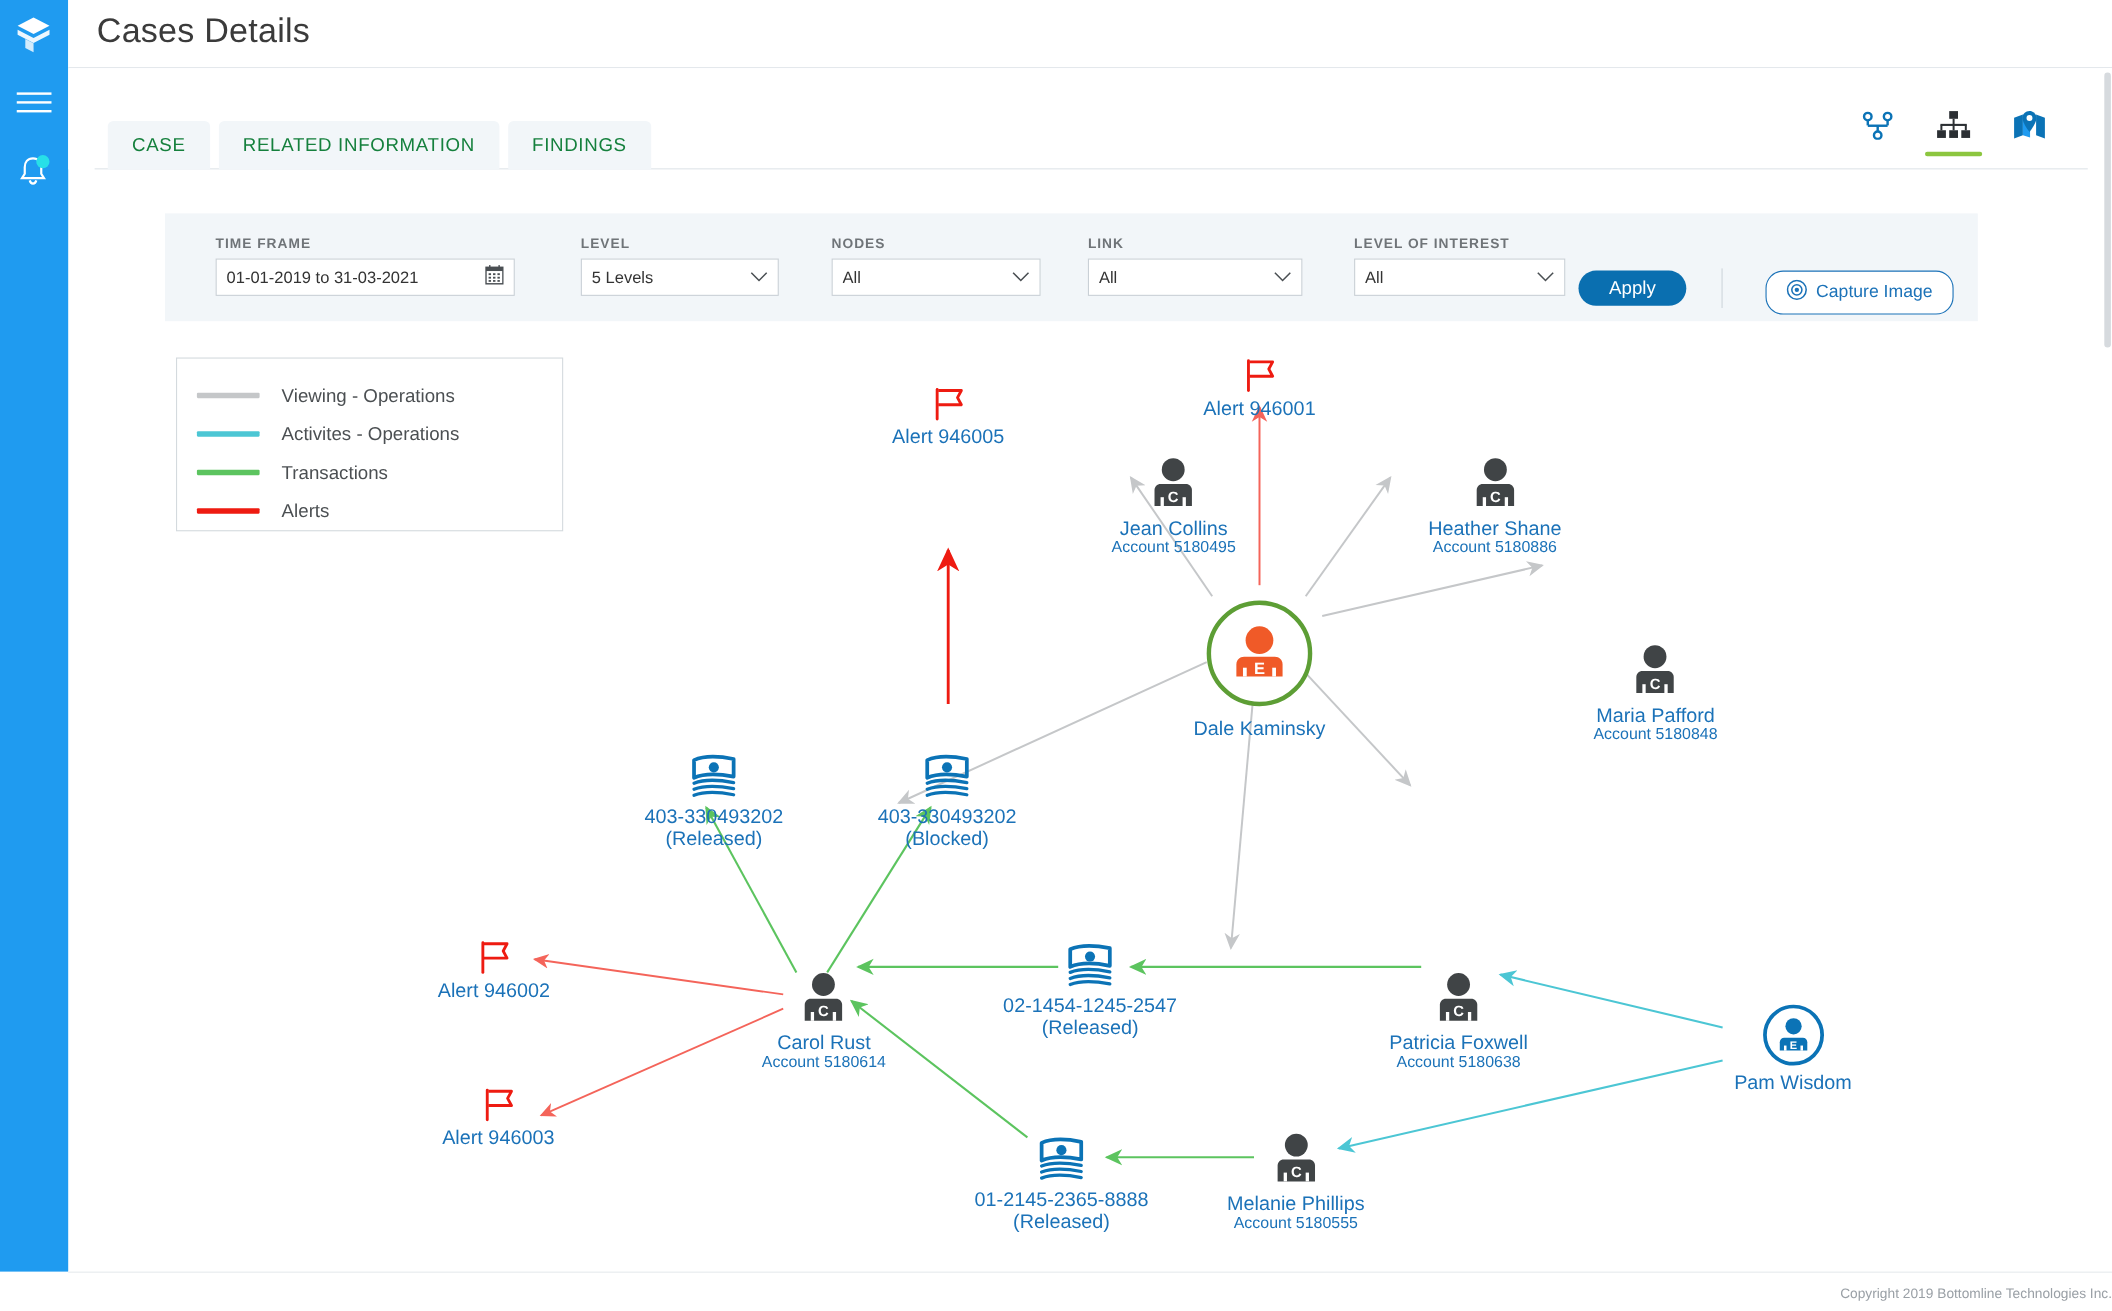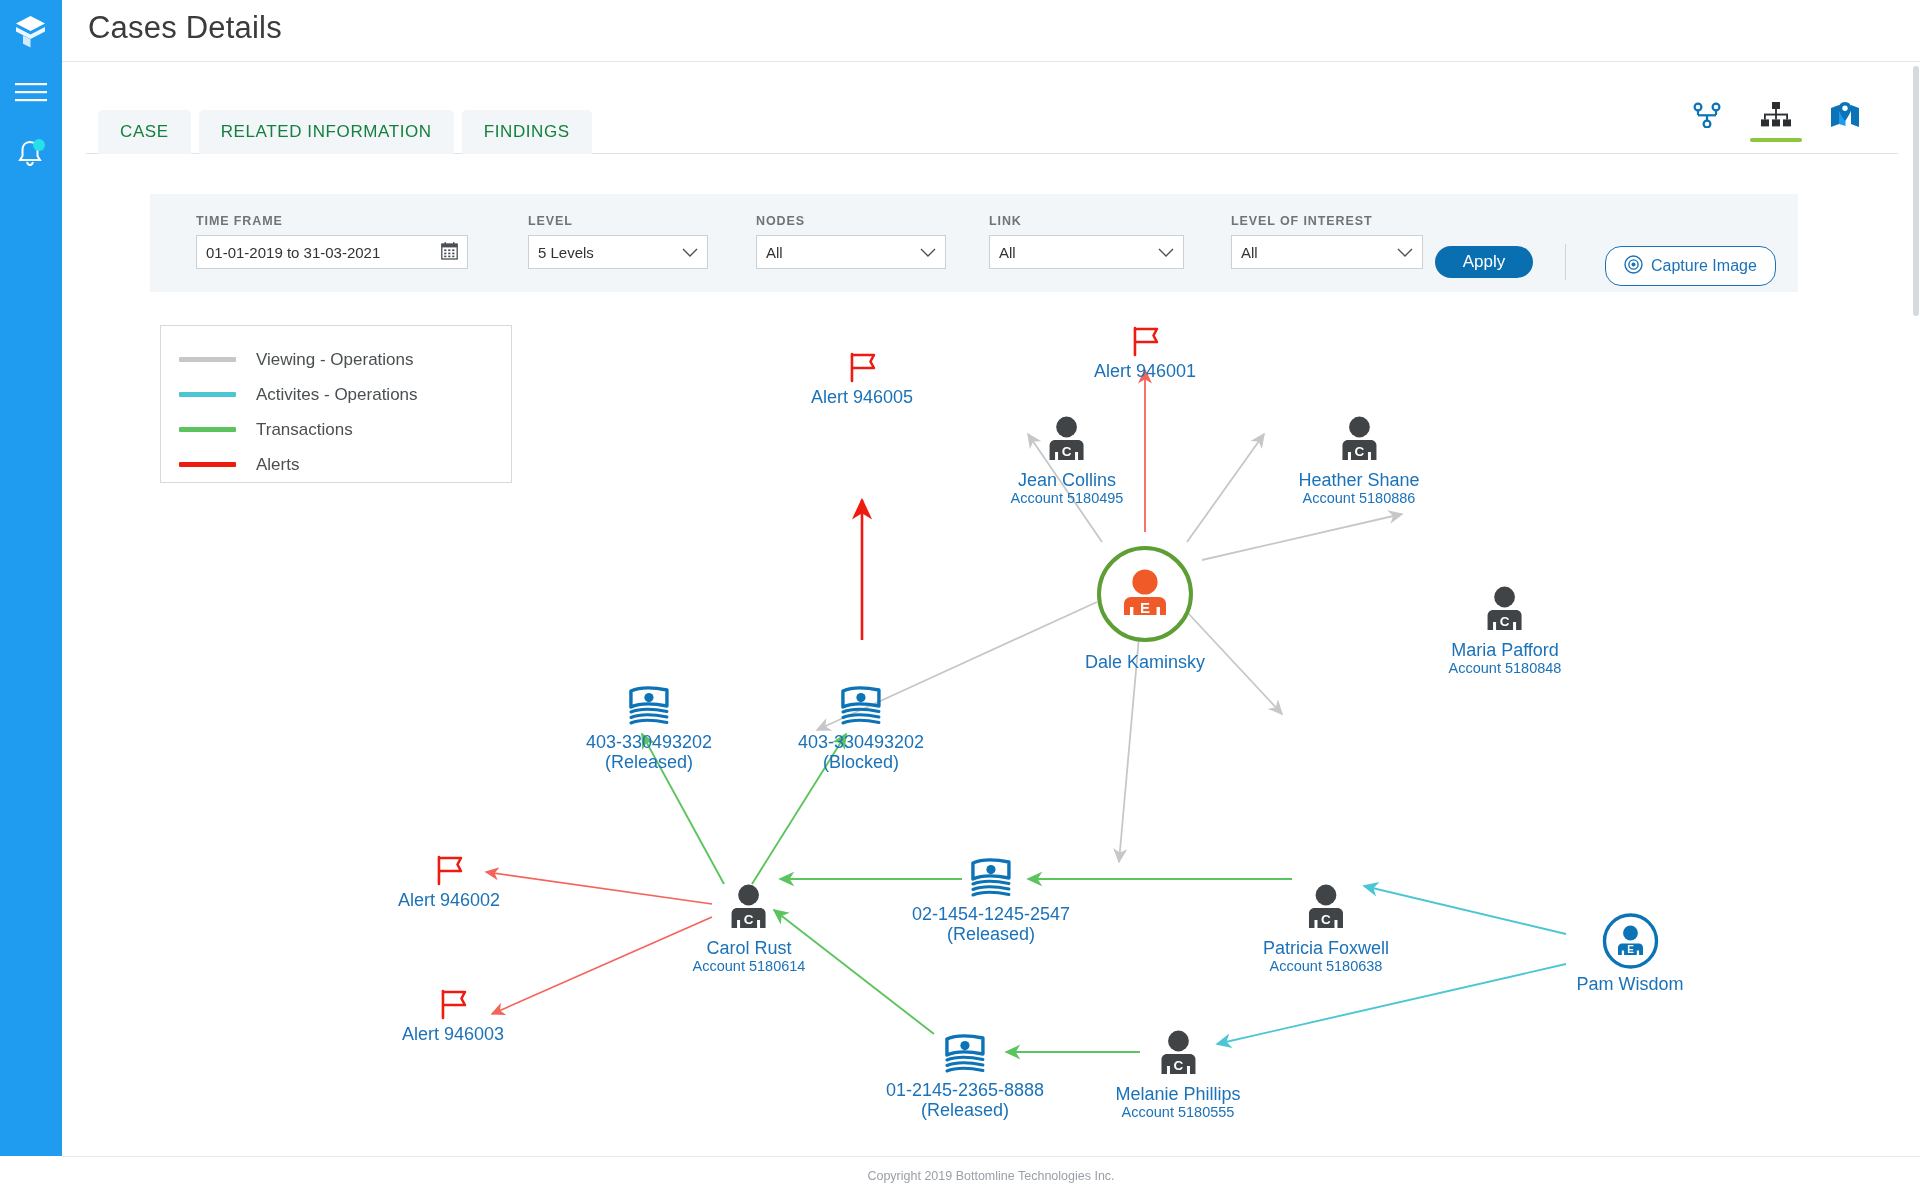--- a/index.html
+++ b/index.html
@@ -145,21 +145,21 @@
 
   
   #footer {
     position: absolute; left: 62px; top: 1156px;
     width: 1858px; height: 36px;
     border-top: 1px solid #e6eaed;
     background: #fff;
   }
   #copyright {
     position: absolute; left: 0; right: 0; top: 12px;
-    text-align: center; font-size: 12.5px; color: #9aa0a6;
+    text-align: right; font-size: 12.5px; color: #9aa0a6;
   }
   #scrollbar-track {
     position: absolute; right: 0; top: 62px;
     width: 8px; height: 1094px; background: #ffffff;
   }
   #scrollbar-thumb {
     position: absolute; right: 1px; top: 66px;
     width: 6px; height: 250px; background: #d6dade; border-radius: 3px;
   }
 </style>

